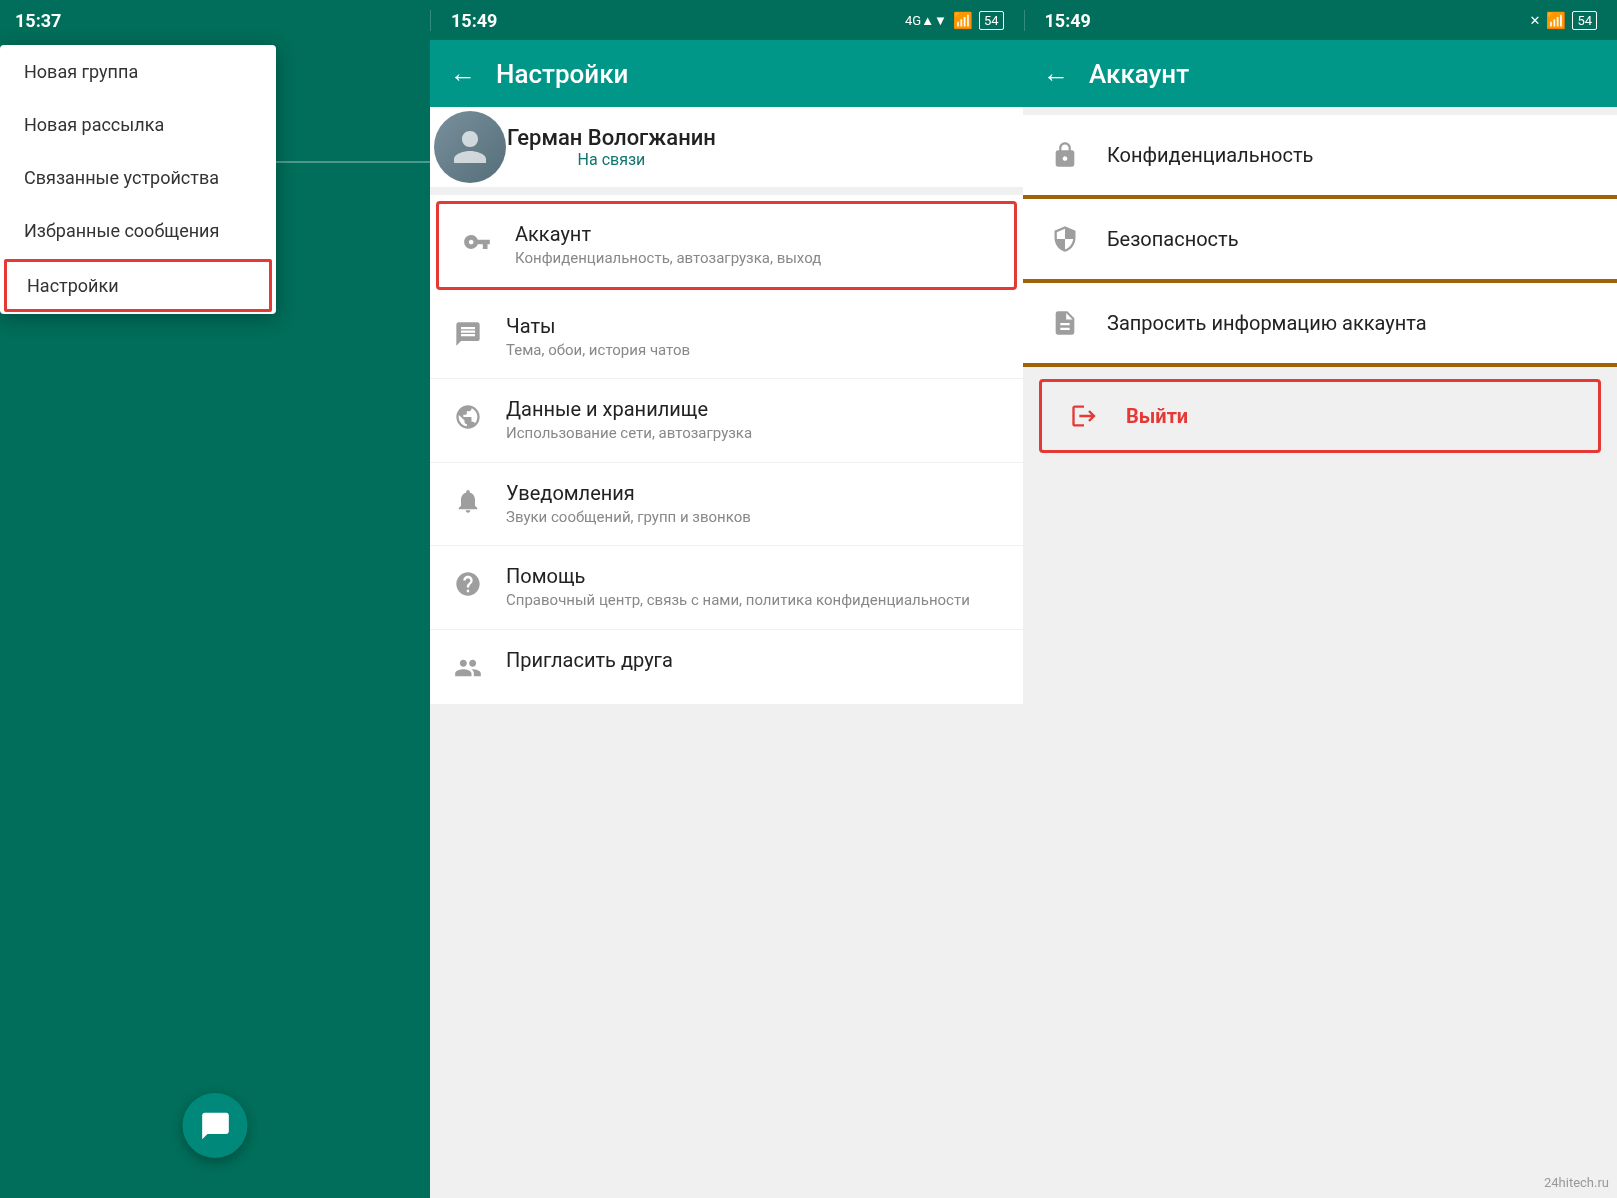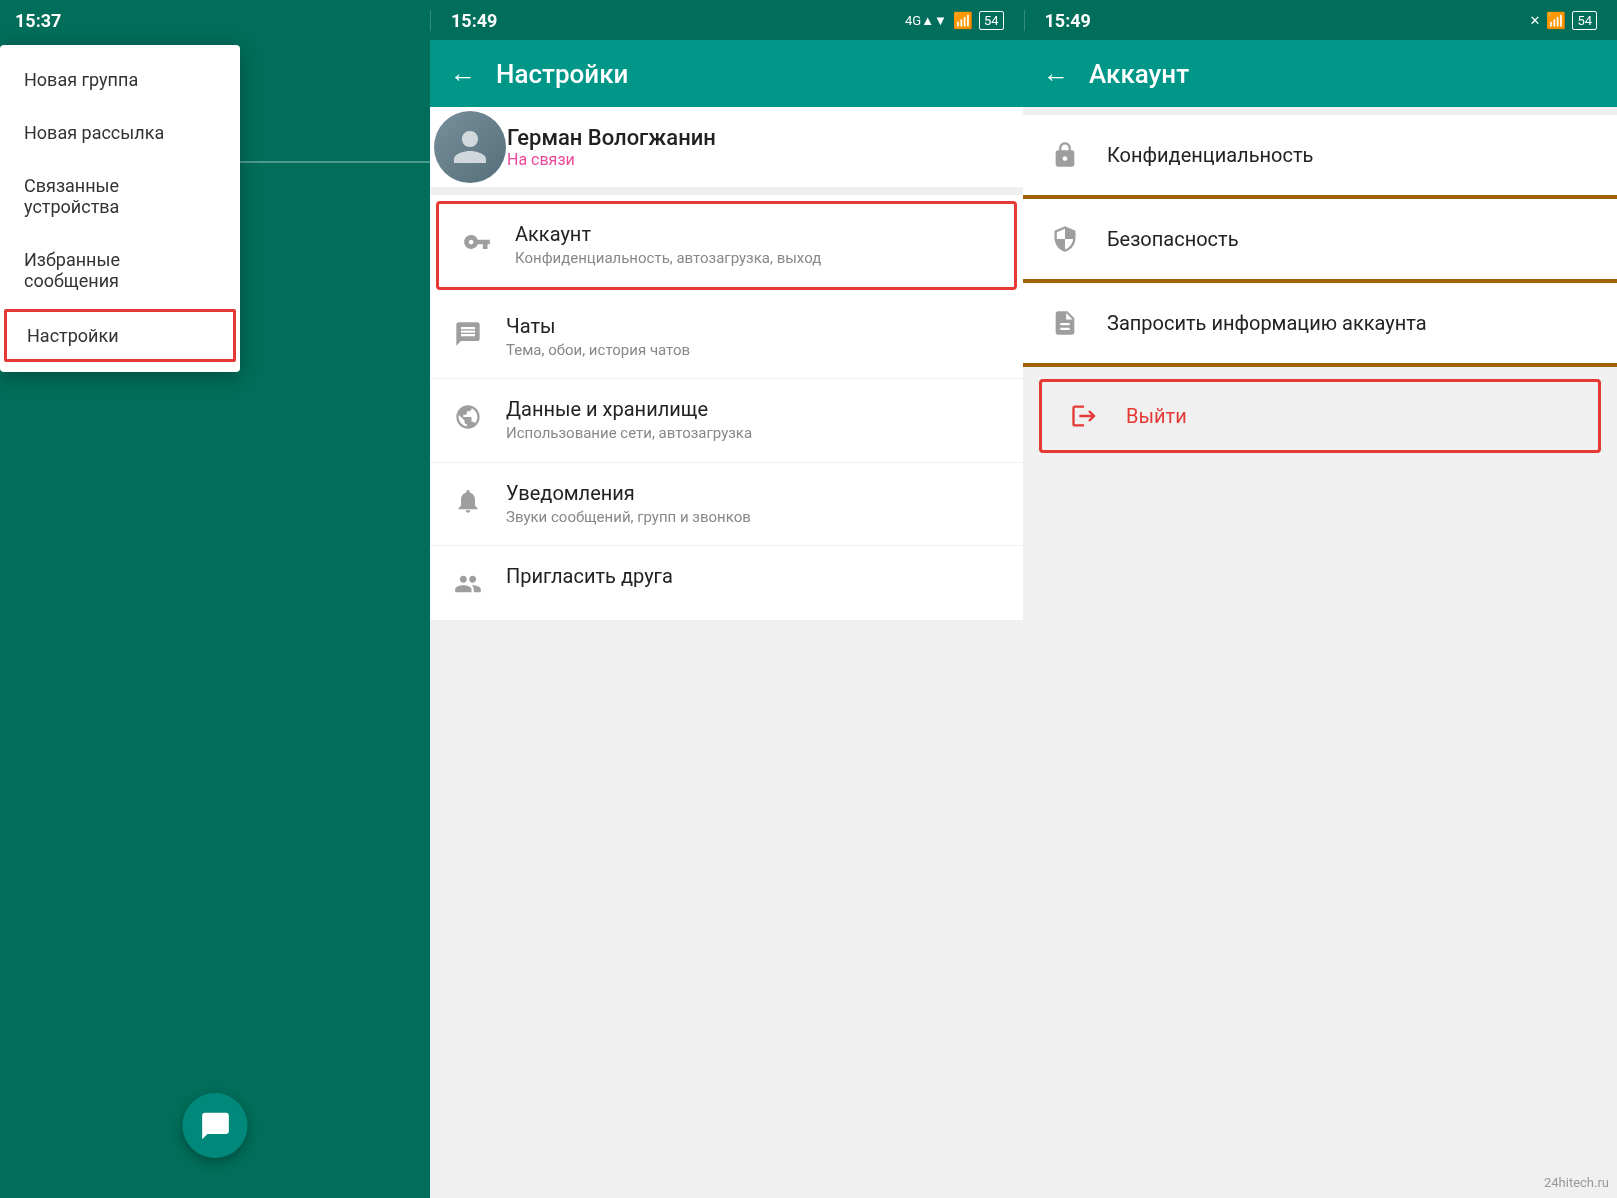--- a/index.html
+++ b/index.html
@@ -129,22 +129,22 @@
 
     
     .dropdown-menu {
       position: absolute;
       top: 10px;
       left: 0;
       background: white;
       border-radius: 4px;
       box-shadow: 0 4px 20px rgba(0,0,0,0.3);
       z-index: 200;
-      width: 240px;
-      padding: 8px 0;
+      width: 276px;
+      padding: 0 0;
     }
 
     .dropdown-item {
       padding: 16px 24px;
       font-size: 18px;
       color: #333;
       cursor: pointer;
     }
 
     .dropdown-item.highlighted {
@@ -235,22 +235,23 @@
     }
 
     .profile-info .name {
       font-size: 22px;
       font-weight: 500;
       color: #222;
     }
 
     .profile-info .status {
       font-size: 16px;
-      color: #ec4899;
+      color: #0f766e;
       margin-top: 0;
+      text-align: center;
     }
 
     
     .settings-list {
       background: white;
     }
 
     .settings-item {
       display: flex;
       align-items: flex-start;
@@ -350,21 +351,21 @@
 
     .logout-icon svg {
       width: 28px;
       height: 28px;
       fill: #e53935;
     }
 
     .logout-text {
       font-size: 20px;
       color: #e53935;
-      font-weight: 400;
+      font-weight: 700;
     }
 
     
     .watermark {
       position: absolute;
       bottom: 8px;
       right: 8px;
       color: #999;
       font-size: 13px;
     }
@@ -491,20 +492,31 @@
           <svg viewBox="0 0 24 24">
             <path d="M12 22c1.1 0 2-.9 2-2h-4c0 1.1.9 2 2 2zm6-6v-5c0-3.07-1.64-5.64-4.5-6.32V4c0-.83-.67-1.5-1.5-1.5s-1.5.67-1.5 1.5v.68C7.63 5.36 6 7.92 6 11v5l-2 2v1h16v-1l-2-2z"></path>
           </svg>
         </div>
         <div class="settings-text">
           <div class="title">Уведомления</div>
           <div class="subtitle">Звуки сообщений, групп и звонков</div>
         </div>
       </div>
 
+      <div class="settings-item">
+        <div class="settings-icon">
+          <svg viewBox="0 0 24 24">
+            <path d="M12 2C6.48 2 2 6.48 2 12s4.48 10 10 10 10-4.48 10-10S17.52 2 12 2zm1 17h-2v-2h2v2zm2.07-7.75l-.9.92C13.45 12.9 13 13.5 13 15h-2v-.5c0-1.1.45-2.1 1.17-2.83l1.24-1.26c.37-.36.59-.86.59-1.41 0-1.1-.9-2-2-2s-2 .9-2 2H8c0-2.21 1.79-4 4-4s4 1.79 4 4c0 .88-.36 1.68-.93 2.25z"></path>
+          </svg>
+        </div>
+        <div class="settings-text">
+          <div class="title">Помощь</div>
+          <div class="subtitle">Справочный центр, связь с нами, политика конфиденциальности</div>
+        </div>
+      </div>
 
       <div class="settings-item">
         <div class="settings-icon">
           <svg viewBox="0 0 24 24">
             <path d="M16 11c1.66 0 2.99-1.34 2.99-3S17.66 5 16 5c-1.66 0-3 1.34-3 3s1.34 3 3 3zm-8 0c1.66 0 2.99-1.34 2.99-3S9.66 5 8 5C6.34 5 5 6.34 5 8s1.34 3 3 3zm0 2c-2.33 0-7 1.17-7 3.5V19h14v-2.5c0-2.33-4.67-3.5-7-3.5zm8 0c-.29 0-.62.02-.97.05 1.16.84 1.97 1.97 1.97 3.45V19h6v-2.5c0-2.33-4.67-3.5-7-3.5z"></path>
           </svg>
         </div>
         <div class="settings-text">
           <div class="title">Пригласить друга</div>
         </div>

